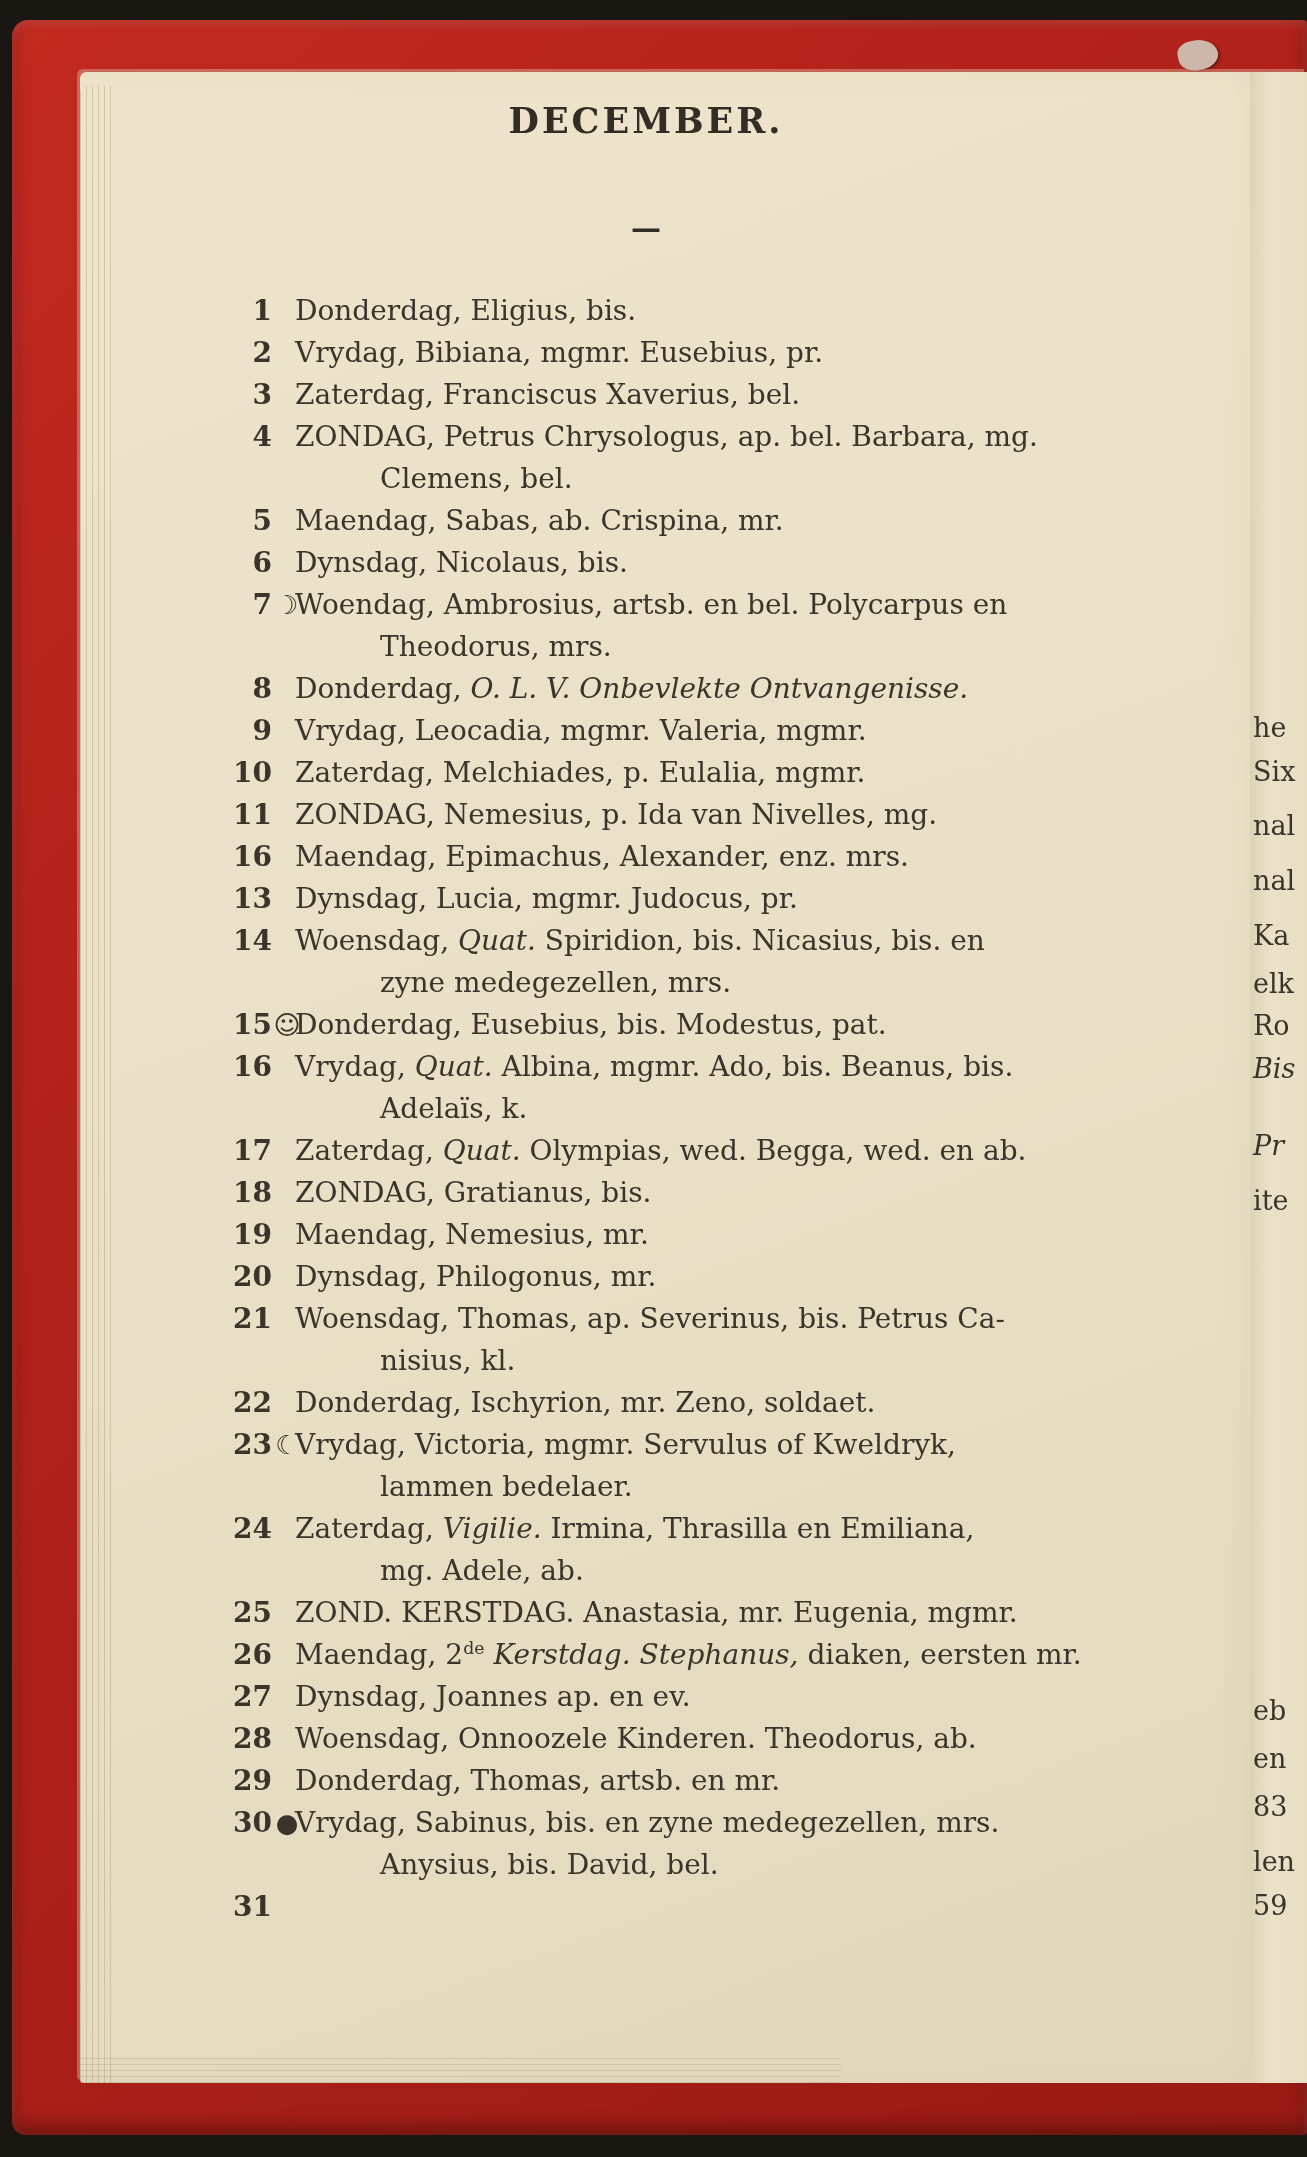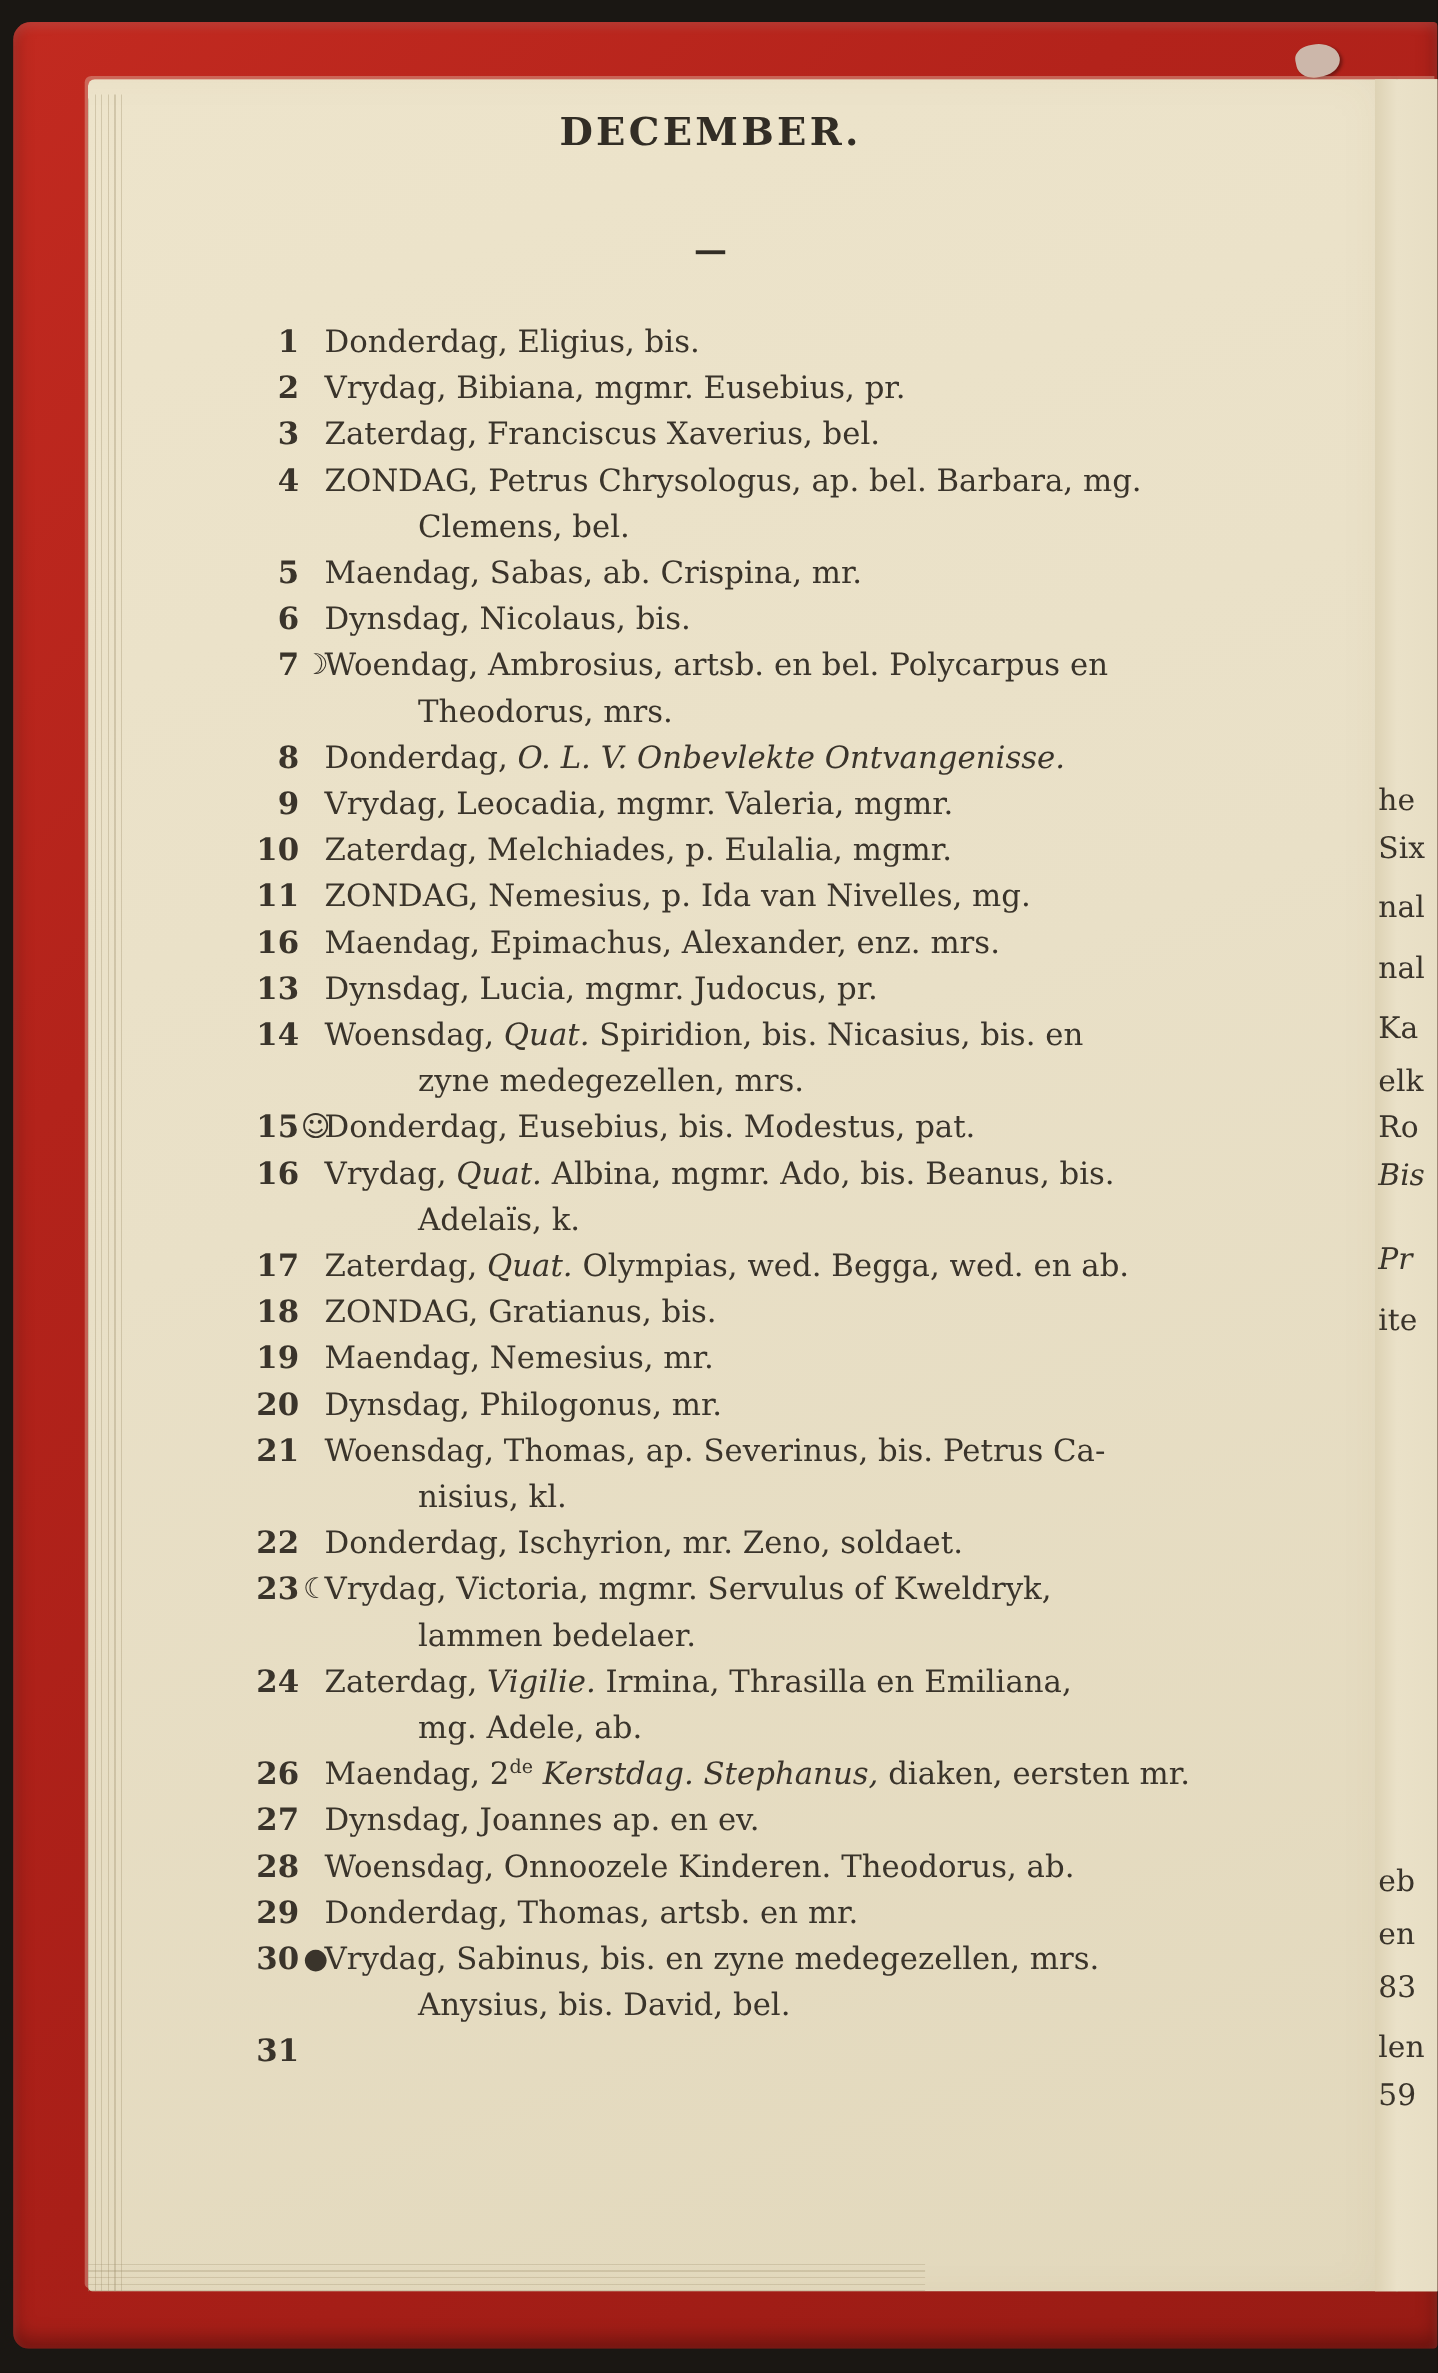--- a/index.html
+++ b/index.html
@@ -89,20 +89,21 @@
         <div class="entry"><span class="num">18</span><span class="txt"><span>ZONDAG, Gratianus, bis.</span></span></div>
         <div class="entry"><span class="num">19</span><span class="txt"><span>Maendag, Nemesius, mr.</span></span></div>
         <div class="entry"><span class="num">20</span><span class="txt"><span>Dynsdag, Philogonus, mr.</span></span></div>
         <div class="entry"><span class="num">21</span><span class="txt"><span>Woensdag, Thomas, ap. Severinus, bis. Petrus Ca-
 nisius, kl.</span></span></div>
         <div class="entry"><span class="num">22</span><span class="txt"><span>Donderdag, Ischyrion, mr. Zeno, soldaet.</span></span></div>
         <div class="entry"><span class="num">23</span><span class="moon">☾</span><span class="txt"><span>Vrydag, Victoria, mgmr. Servulus of Kweldryk,
 lammen bedelaer.</span></span></div>
         <div class="entry"><span class="num">24</span><span class="txt"><span>Zaterdag, </span><i>Vigilie.</i><span> Irmina, Thrasilla en Emiliana,
 mg. Adele, ab.</span></span></div>
+        <div class="entry"><span class="num">25</span><span class="txt"><span>ZOND. KERSTDAG. Anastasia, mr. Eugenia, mgmr.</span></span></div>
         <div class="entry"><span class="num">26</span><span class="txt"><span>Maendag, 2</span><sup>de</sup><span> </span><i>Kerstdag. Stephanus,</i><span> diaken, eersten mr.</span></span></div>
         <div class="entry"><span class="num">27</span><span class="txt"><span>Dynsdag, Joannes ap. en ev.</span></span></div>
         <div class="entry"><span class="num">28</span><span class="txt"><span>Woensdag, Onnoozele Kinderen. Theodorus, ab.</span></span></div>
         <div class="entry"><span class="num">29</span><span class="txt"><span>Donderdag, Thomas, artsb. en mr.</span></span></div>
         <div class="entry"><span class="num">30</span><span class="moon">●</span><span class="txt"><span>Vrydag, Sabinus, bis. en zyne medegezellen, mrs.
 Anysius, bis. David, bel.</span></span></div>
         <div class="entry"><span class="num">31</span></div>
       </div>
 
     <div class="gutter"></div>

